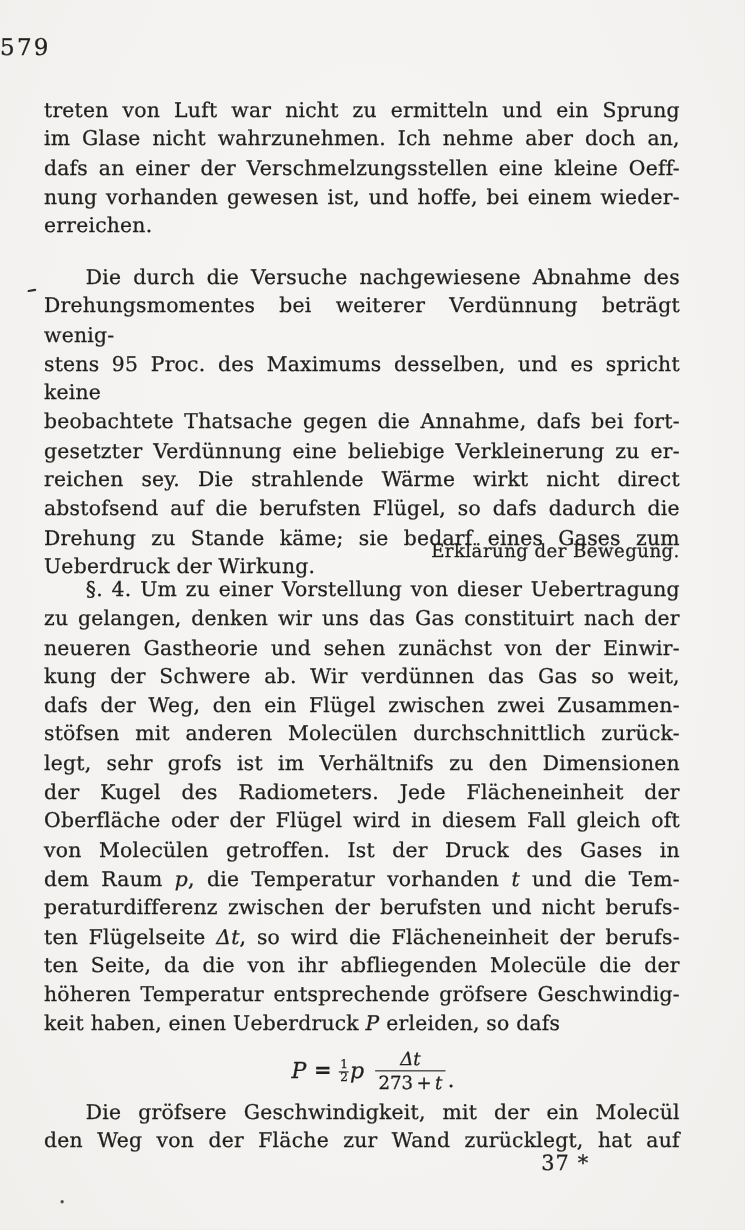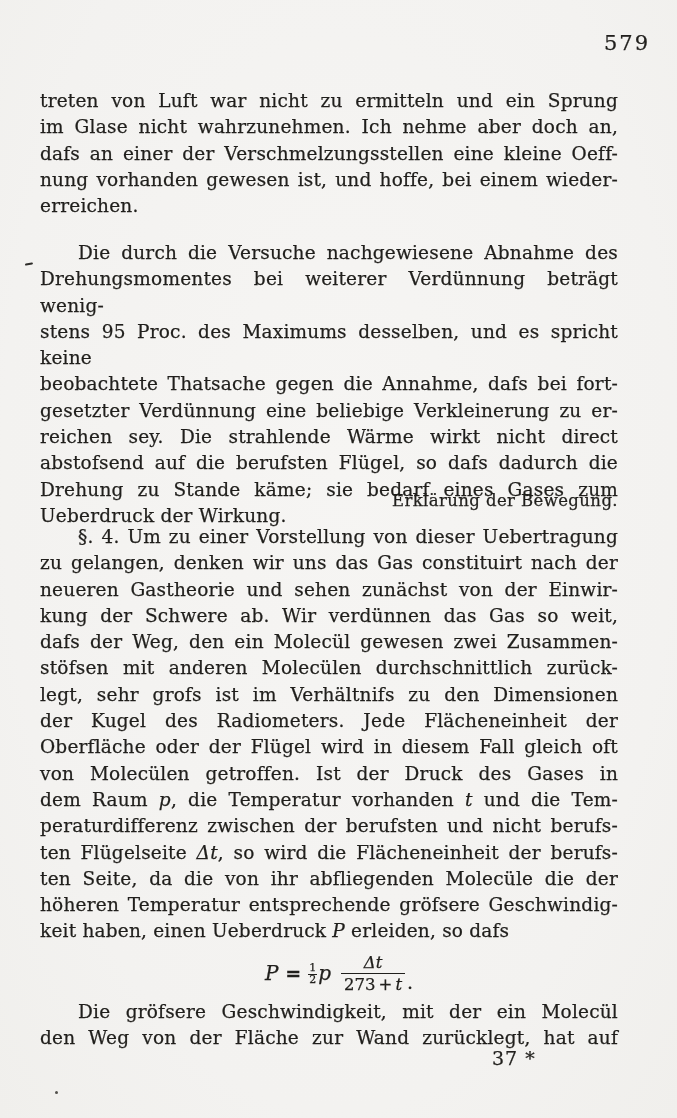--- a/index.html
+++ b/index.html
@@ -8,21 +8,21 @@
     width:677px; height:1118px;
     margin:0 auto;
     background:radial-gradient(ellipse at 50% 42%, #f6f5f3 0%, #f3f2f0 70%, #f0efec 100%);
     font-family:"DejaVu Serif", serif;
     color:#201f1c;
     overflow:hidden;
     -webkit-text-stroke:0.25px #201f1c;
   }
   .page-number {
     position:absolute; left:0; top:30px; width:650px;
-    text-align:right; font-size:21px; letter-spacing:2px; line-height:26px;
+    text-align:left; font-size:21px; letter-spacing:2px; line-height:26px;
   }
   .para { position:absolute; left:40px; width:578px; }
   .p1 { top:68px;margin-top:20px; }
   .p2 { top:240px; }
   .p3 { top:524px; }
   .p4 { top:999px; }
   .tl {
     font-size:18.5px; line-height:26.3px; letter-spacing:0.2px;
     text-align:justify; text-align-last:justify;
     white-space:normal;
@@ -98,21 +98,21 @@
     <div class="tl last">Ueberdruck der Wirkung.</div>
   </div>
 
   <div class="section-heading">Erklärung der Bewegung.</div>
 
   <div class="para p3">
     <div class="tl indent">§. 4.  Um zu einer Vorstellung von dieser Uebertragung</div>
     <div class="tl">zu gelangen, denken wir uns das Gas constituirt nach der</div>
     <div class="tl">neueren Gastheorie und sehen zunächst von der Einwir-</div>
     <div class="tl">kung der Schwere ab.  Wir verdünnen das Gas so weit,</div>
-    <div class="tl">dafs der Weg, den ein Molecül gewesen zwei Zusammen-</div>
+    <div class="tl">dafs der Weg, den ein Flügel zwischen zwei Zusammen-</div>
     <div class="tl">stöfsen mit anderen Molecülen durchschnittlich zurück-</div>
     <div class="tl">legt, sehr grofs ist im Verhältnifs zu den Dimensionen</div>
     <div class="tl">der Kugel des Radiometers.  Jede Flächeneinheit der</div>
     <div class="tl">Oberfläche oder der Flügel wird in diesem Fall gleich oft</div>
     <div class="tl">von Molecülen getroffen.  Ist der Druck des Gases in</div>
     <div class="tl"><span>dem Raum </span><span class="iv">p</span><span>, die Temperatur vorhanden </span><span class="iv">t</span><span> und die Tem-</span></div>
     <div class="tl">peraturdifferenz zwischen der berufsten und nicht berufs-</div>
     <div class="tl"><span>ten Flügelseite </span><span class="iv">Δt</span><span>, so wird die Flächeneinheit der berufs-</span></div>
     <div class="tl">ten Seite, da die von ihr abfliegenden Molecüle die der</div>
     <div class="tl">höheren Temperatur entsprechende gröfsere Geschwindig-</div>

